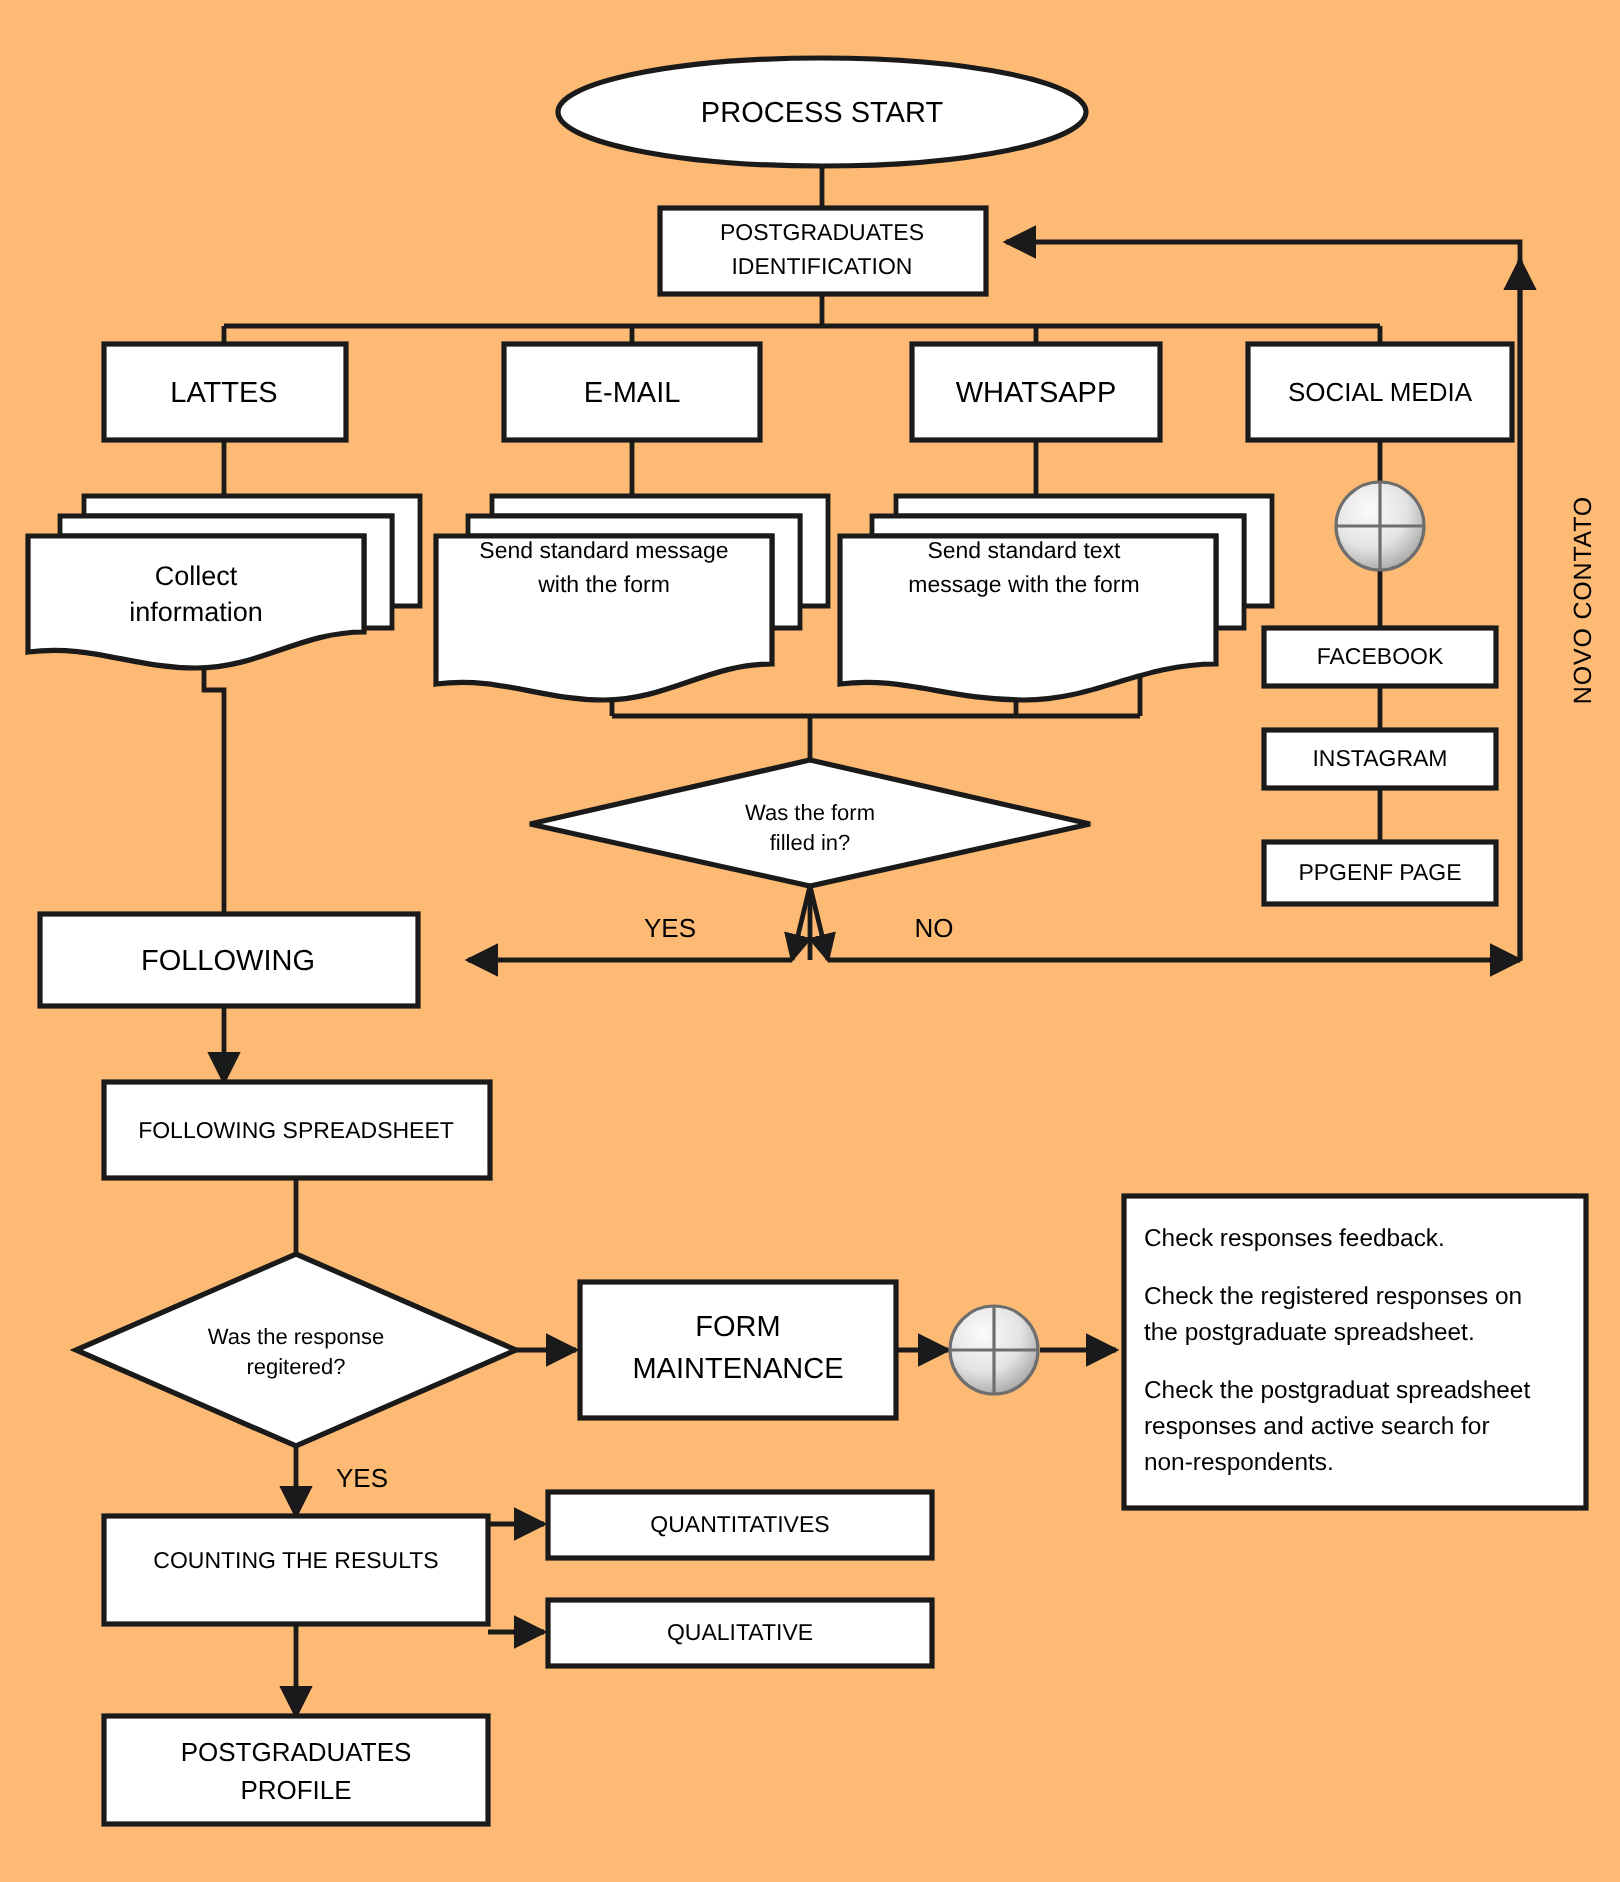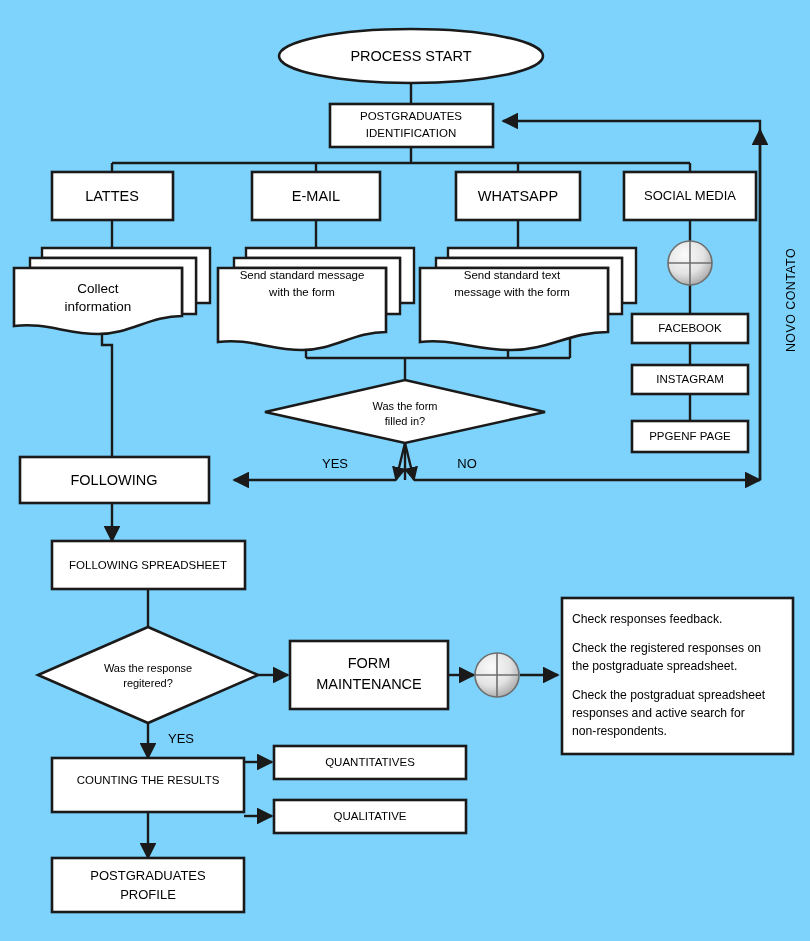--- a/index.html
+++ b/index.html
@@ -10,21 +10,21 @@
   body {
     width: 810px;
     height: 941px;
     font-family: "Liberation Sans", sans-serif;
     overflow: hidden;
   }
   #flowchart-root {
     position: relative;
     width: 810px;
     height: 941px;
-    background: #7dd3fc;
+    background: #fdba74;
   }
   svg#chart-svg {
     display: block;
     width: 810px;
     height: 941px;
   }
   .shape-stroke {
     fill: #ffffff;
     stroke: #1a1a1a;
     stroke-width: 2.6;

